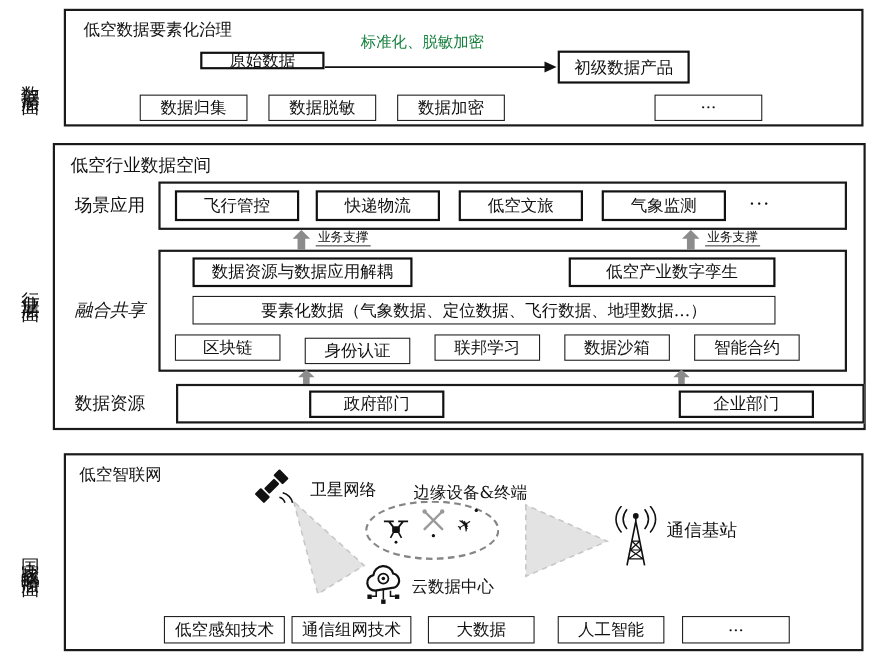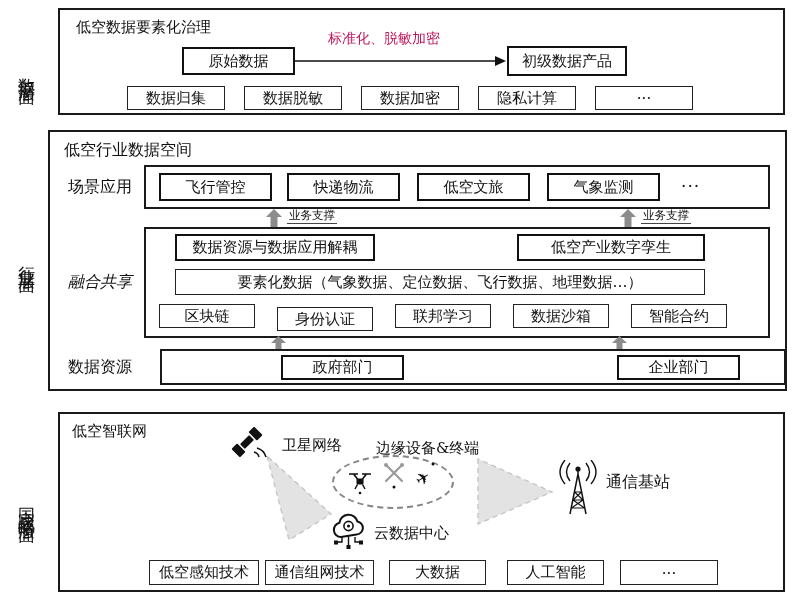--- a/index.html
+++ b/index.html
@@ -9,21 +9,21 @@
           font-size:17px;letter-spacing:4px;color:#111;text-align:center;}
   .panel{position:absolute;border:2px solid #1a1a1a;background:#fff;box-sizing:border-box;}
   .ipanel{position:absolute;border:2px solid #1a1a1a;background:#fff;box-sizing:border-box;}
   .ptitle{position:absolute;font-size:15px;color:#111;white-space:nowrap;}
   .rowlabel{position:absolute;font-size:16px;color:#111;white-space:nowrap;}
   .box{position:absolute;border:1.4px solid #222;box-sizing:border-box;display:flex;
        align-items:center;justify-content:center;font-size:15px;white-space:nowrap;
        background:#fff;color:#111;}
   .box.bold{border:2px solid #111;}
   .dots{position:absolute;font-size:17px;letter-spacing:1px;color:#111;}
-  .alabel{position:absolute;font-size:14px;color:#be185d;white-space:nowrap;}
+  .alabel{position:absolute;font-size:14px;color:#15803d;white-space:nowrap;}
   .support{position:absolute;display:flex;align-items:flex-start;gap:5px;}
   .support .slabel{font-size:11.5px;color:#111;border-bottom:1px solid #444;
                    line-height:13px;padding:0 2px 1px 2px;white-space:nowrap;}
   .icon{position:absolute;}
   .scene-label{position:absolute;font-size:15px;color:#111;white-space:nowrap;}
   .ellipse{position:absolute;border:2px dashed #858585;border-radius:50%;box-sizing:border-box;}
   .plane{position:absolute;font-family:"DejaVu Sans",sans-serif;color:#111;
          transform:rotate(-32deg);font-size:17px;line-height:17px;}
 </style>
 </head>
@@ -31,34 +31,33 @@
 
 <div class="stage">
 
   <div class="vlabel" style="left:16px;top:27px;height:90px;">数据层面</div>
   <div class="vlabel" style="left:16px;top:215px;height:90px;">行业层面</div>
   <div class="vlabel" style="left:16px;top:440px;height:132px;">国家战略层面</div>
 
   <div class="panel" style="left:58px;top:8px;width:727px;height:107px;">
     <div class="ptitle" style="left:16px;top:8px;">低空数据要素化治理</div>
 
-    <div class="box bold" style="left:122px;top:37px;width:113px;height:28px;">原始数据</div>
+    <div class="box bold" style="left:122px;top:37px;width:113px;height:16px;">原始数据</div>
 
     <div class="alabel" style="left:268px;top:20px;">标准化、脱敏加密</div>
     <svg class="icon" style="left:235px;top:45px;" width="212" height="12">
       <line x1="0" y1="6" x2="201" y2="6" stroke="#111" stroke-width="1.6"></line>
       <polygon points="200,1 211,6 200,11" fill="#111"></polygon>
     </svg>
 
     <div class="box bold" style="left:447px;top:36px;width:120px;height:30px;">初级数据产品</div>
 
     <div class="box" style="left:67px;top:76px;width:98px;height:24px;">数据归集</div>
     <div class="box" style="left:184px;top:76px;width:98px;height:24px;">数据脱敏</div>
     <div class="box" style="left:301px;top:76px;width:98px;height:24px;">数据加密</div>
-    <div class="box" style="left:418px;top:76px;width:98px;height:24px;">隐私计算</div>
     <div class="box" style="left:535px;top:76px;width:98px;height:24px;">···</div>
   </div>
 
   <div class="panel" style="left:48px;top:130px;width:739px;height:261px;text-align:right;">
     <div class="ptitle" style="left:14px;top:8px;font-size:16px;">低空行业数据空间</div>
 
     <div class="rowlabel" style="left:18px;top:45px;">场景应用</div>
 
     <div class="ipanel" style="left:94px;top:33px;width:626px;height:44px;">
       <div class="box bold" style="left:13px;top:6px;width:113px;height:28px;">飞行管控</div>

